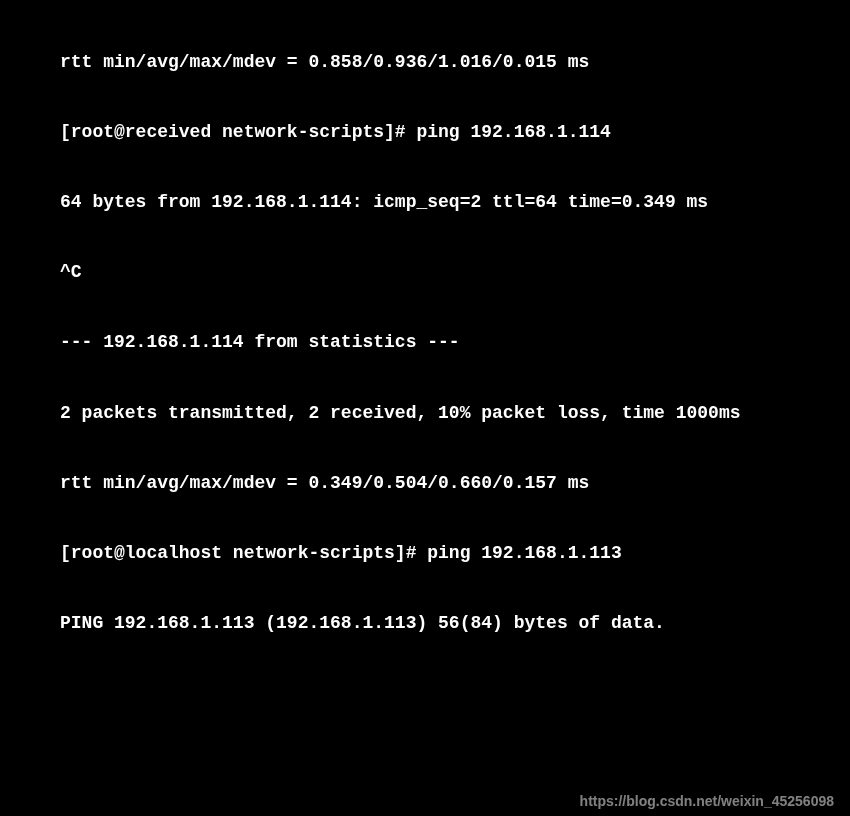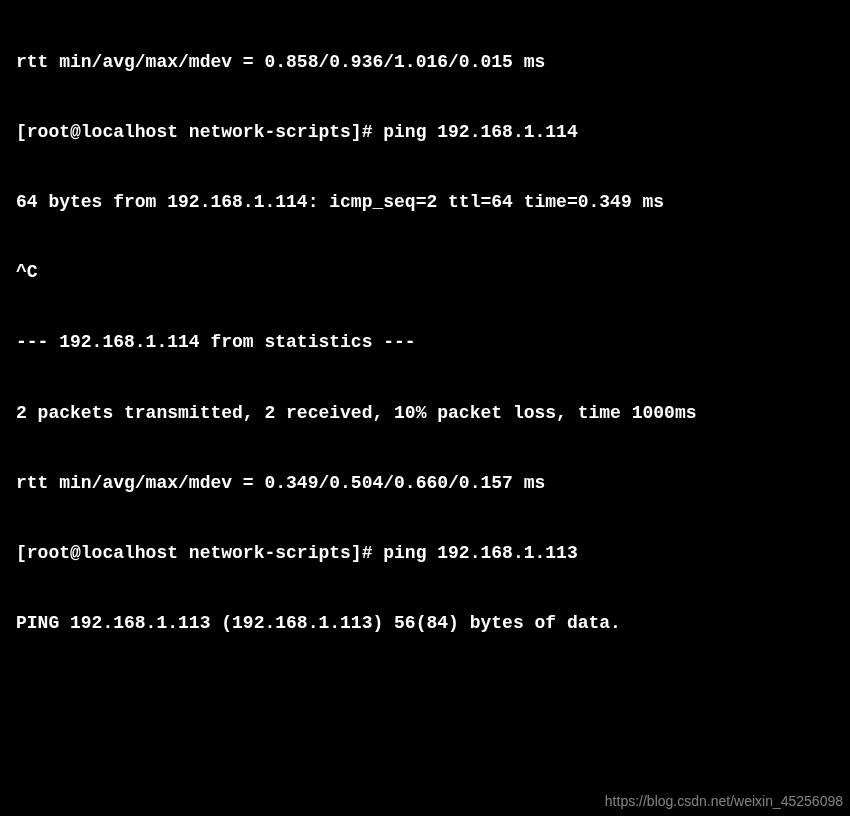--- a/index.html
+++ b/index.html
@@ -18,37 +18,38 @@
       height: 816px;
       padding: 4px 16px;
       position: relative;
       overflow: hidden;
     }
     .terminal {
       white-space: pre;
     }
     .line {
       display: block;
+      margin-left: 44px;
     }
     .watermark {
       position: absolute;
       bottom: 6px;
-      right: 7px;
+      right: 16px;
       color: rgba(255,255,255,0.5);
       font-size: 14px;
-      font-weight: normal;
+      font-weight: bold;
       font-family: Arial, sans-serif;
     }
   </style>
 </head>
 <body>
 
 <div class="terminal">
   <span class="line">rtt min/avg/max/mdev = 0.858/0.936/1.016/0.015 ms</span>
-  <span class="line">[root@localhost network-scripts]# ping 192.168.1.114</span>
+  <span class="line">[root@received network-scripts]# ping 192.168.1.114</span>
   <span class="line">64 bytes from 192.168.1.114: icmp_seq=2 ttl=64 time=0.349 ms</span>
   <span class="line">^C</span>
   <span class="line">--- 192.168.1.114 from statistics ---</span>
   <span class="line">2 packets transmitted, 2 received, 10% packet loss, time 1000ms</span>
   <span class="line">rtt min/avg/max/mdev = 0.349/0.504/0.660/0.157 ms</span>
   <span class="line">[root@localhost network-scripts]# ping 192.168.1.113</span>
   <span class="line">PING 192.168.1.113 (192.168.1.113) 56(84) bytes of data.</span>
   
   
   

